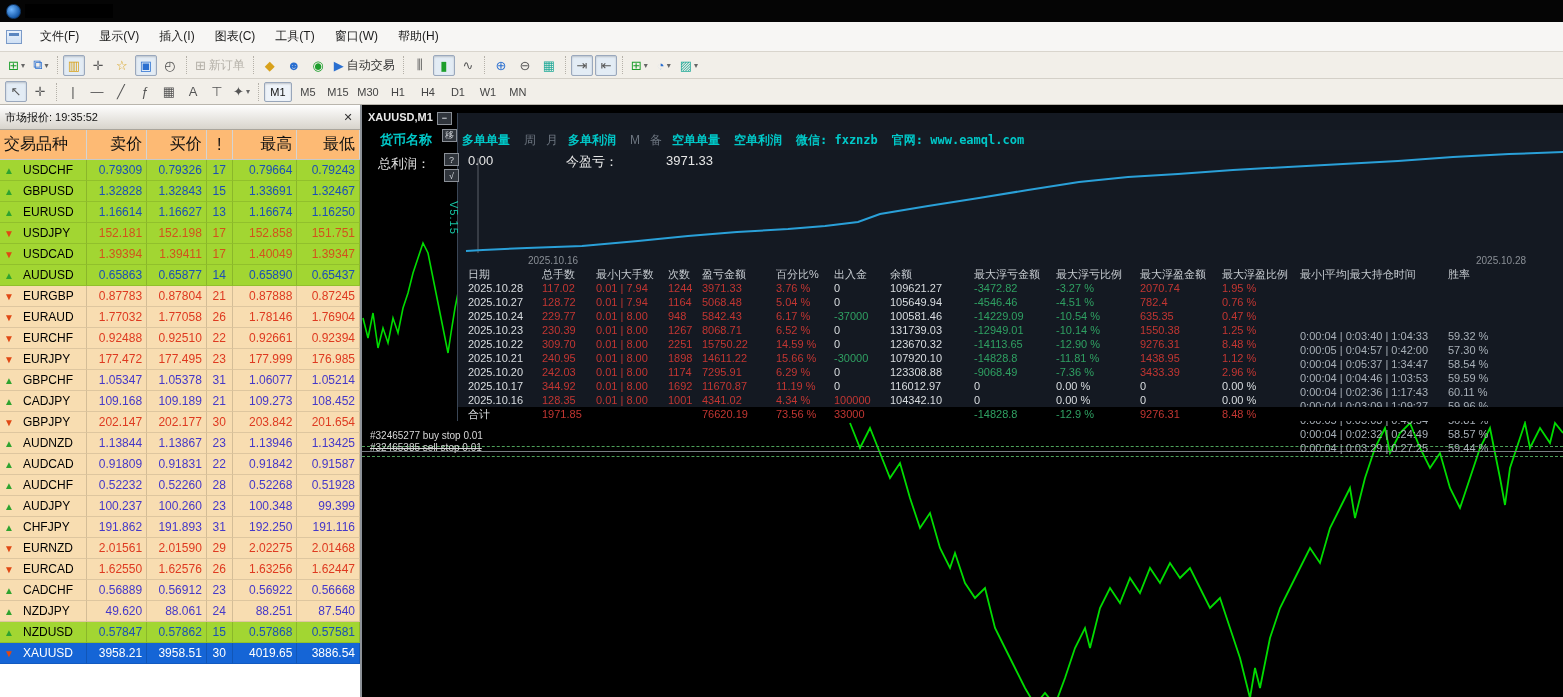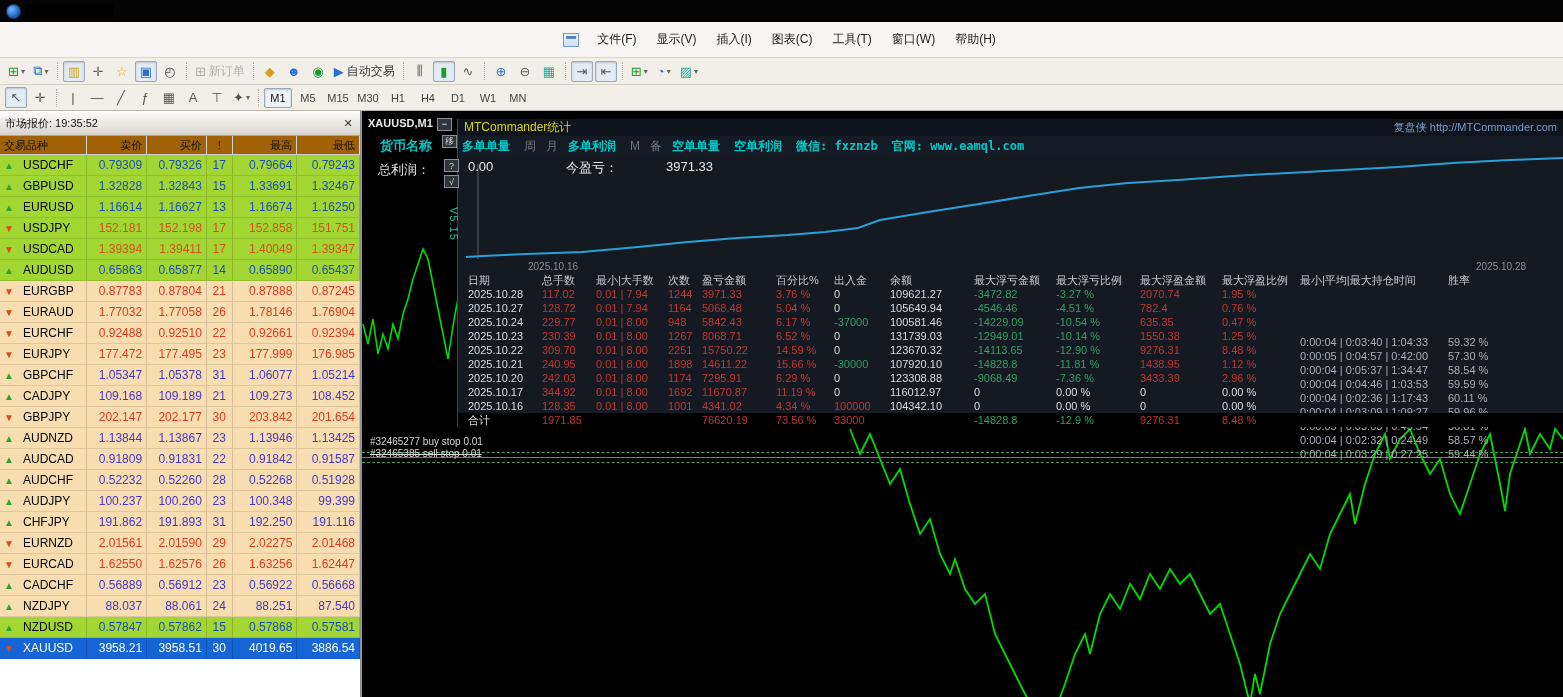--- a/index.html
+++ b/index.html
@@ -9,21 +9,21 @@
 
   
   .titlebar { height:22px; background:#050505; display:flex; align-items:center; padding:0 6px; }
   .app-icon { width:15px; height:15px; border-radius:50%;
     background:radial-gradient(circle at 35% 35%, #6fb6ff, #1458a8 70%, #0c3martin); 
     background:radial-gradient(circle at 35% 35%, #6fb6ff, #1458a8 72%); border:1px solid #2a6; border-color:#123c6e; margin-right:4px; }
   .redacted { width:88px; height:14px; background:#000; margin-right:8px; }
   .title-text { color:#fff; font-size:12px; white-space:nowrap; }
 
   
-  .menubar { height:36px; background:#f7f6f4; border-bottom:1px solid #d9d5cd; display:flex; align-items:center;justify-content:center; }
+  .menubar { height:30px; background:#f7f6f4; border-bottom:1px solid #d9d5cd; display:flex; align-items:center; }
   .menu-doc-icon { width:16px; height:14px; border:1px solid #7a9ac8; background:linear-gradient(#eaf2fb,#cfe0f4);
     margin:0 8px 0 6px; position:relative; }
   .menu-doc-icon:after { content:""; position:absolute; left:2px; top:2px; right:2px; height:3px; background:#5b86c0; }
   .menu-item { font-size:12px; color:#1b1b1b; padding:3px 10px; cursor:default; }
 
   
   .toolbar { background:#f2efe9; display:flex; align-items:center; border-bottom:1px solid #d4d0c8; }
   .tb1 { height:27px; padding:0 4px; }
   .tb2 { height:26px; padding:0 4px; border-bottom:1px solid #b9b5ad; }
   .tbtn { min-width:22px; height:21px; display:inline-flex; align-items:center; justify-content:center;
@@ -40,21 +40,21 @@
   .tf-btn.active { border-color:#98a6ba; background:#eef3f9; box-shadow:inset 0 1px 2px rgba(0,0,0,.2); color:#111; }
 
   
   .main { display:flex; height:600px; }
 
   
   .mwatch { width:362px; background:#fff; border-right:2px solid #8d9298; display:flex; flex-direction:column; }
   .mw-title { height:20px; background:linear-gradient(#fefefe,#d8d4cc); border-bottom:1px solid #a9a59d;
     display:flex; align-items:center; font-size:11px; color:#111; padding:12px 5px; }
   .mw-close { margin-left:auto; font-size:11px; color:#333; width:14px; text-align:center; }
-  .mw-head { display:flex; height:19px; background:#a16207; border-bottom:1px solid #c9c9c9; font-size:11px; color:#111; }
+  .mw-head { display:flex; height:30px; background:#fdba74; border-bottom:1px solid #c9c9c9; font-size:16px; color:#111; }
   .mw-head > div { border-right:1px solid #d4d4d4; display:flex; align-items:center; padding:0 4px; }
   .mw-rows { flex:1; overflow:hidden; }
   .mw-row { display:flex; height:21px; font-size:12px; align-items:stretch; }
   .mw-row > div { display:flex; align-items:center; padding:0 4px; border-right:1px solid rgba(0,0,0,.14);
     border-bottom:1px solid rgba(0,0,0,.10); white-space:nowrap; }
   .c-sym { width:88px; } .c-bid { width:60px; justify-content:flex-end; } .c-ask { width:60px; justify-content:flex-end; }
   .c-sp { width:26px; justify-content:center; } .c-hi { width:65px; justify-content:flex-end; } .c-lo { width:63px; justify-content:flex-end; border-right:none; }
   .bg-green { background:var(--row_green); } .bg-peach { background:var(--row_peach); }
   .bg-sel { background:var(--row_selected); }
   .bg-green.up .num { color:#1c4fb5; } .bg-green.down .num { color:#d2521c; }
@@ -471,21 +471,21 @@
           <div class="c-ask num">0.56912</div>
           <div class="c-sp num">23</div>
           <div class="c-hi num">0.56922</div>
           <div class="c-lo num">0.56668</div>
         </div>
         <div class="mw-row bg-peach up">
           <div class="c-sym">
             <span class="arrow up">▲</span>
             <span class="sym">NZDJPY</span>
           </div>
-          <div class="c-bid num">88.037</div>
+          <div class="c-bid num">49.620</div>
           <div class="c-ask num">88.061</div>
           <div class="c-sp num">24</div>
           <div class="c-hi num">88.251</div>
           <div class="c-lo num">87.540</div>
         </div>
         <div class="mw-row bg-green up">
           <div class="c-sym">
             <span class="arrow up">▲</span>
             <span class="sym">NZDUSD</span>
           </div>
@@ -526,24 +526,20 @@
     <span class="mini-btn btn-check">√</span>
     <div class="version">V5.15</div>
 
     <div class="oline dash" style="top:341px;"></div>
     <div class="oline solid" style="top:346px;"></div>
     <div class="oline dash" style="top:351px;"></div>
     <div class="olabel" style="top:325px;">#32465277 buy stop 0.01</div>
     <div class="olabel cancelled" style="top:337px;">#32465385 sell stop 0.01</div>
 
     <div class="panel">
-      <div class="p-titlebar">
-        <span class="p-title">MTCommander统计</span>
-        <span class="p-watermark">复盘侠 http://MTCommander.com</span>
-      </div>
       <div class="p-header">
           <span class="hi">多单单量</span>
           <span class="dim">周</span>
           <span class="dim">月</span>
           <span class="hi">多单利润</span>
           <span class="dim">M</span>
           <span class="dim">备</span>
           <span class="hi">空单单量</span>
           <span class="hi">空单利润</span>
           <span class="hi mono">微信: fxznzb</span>

